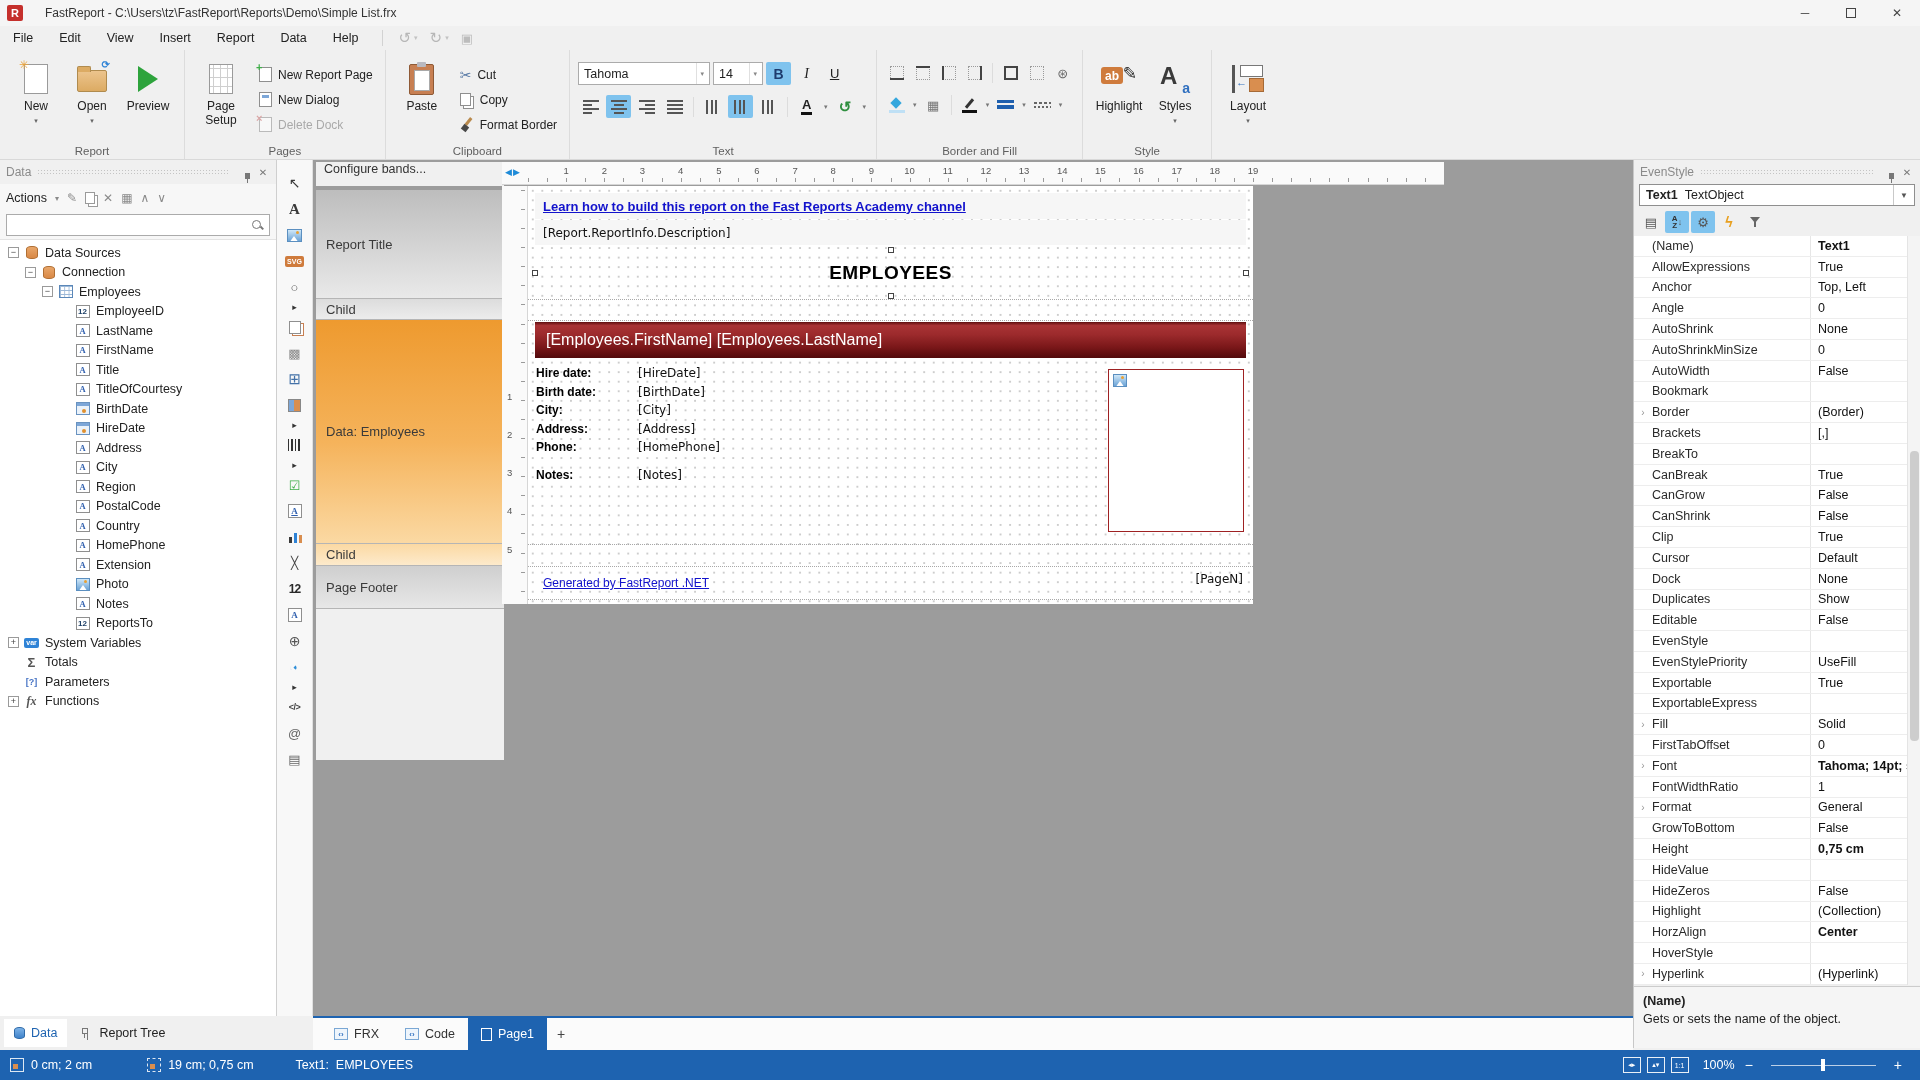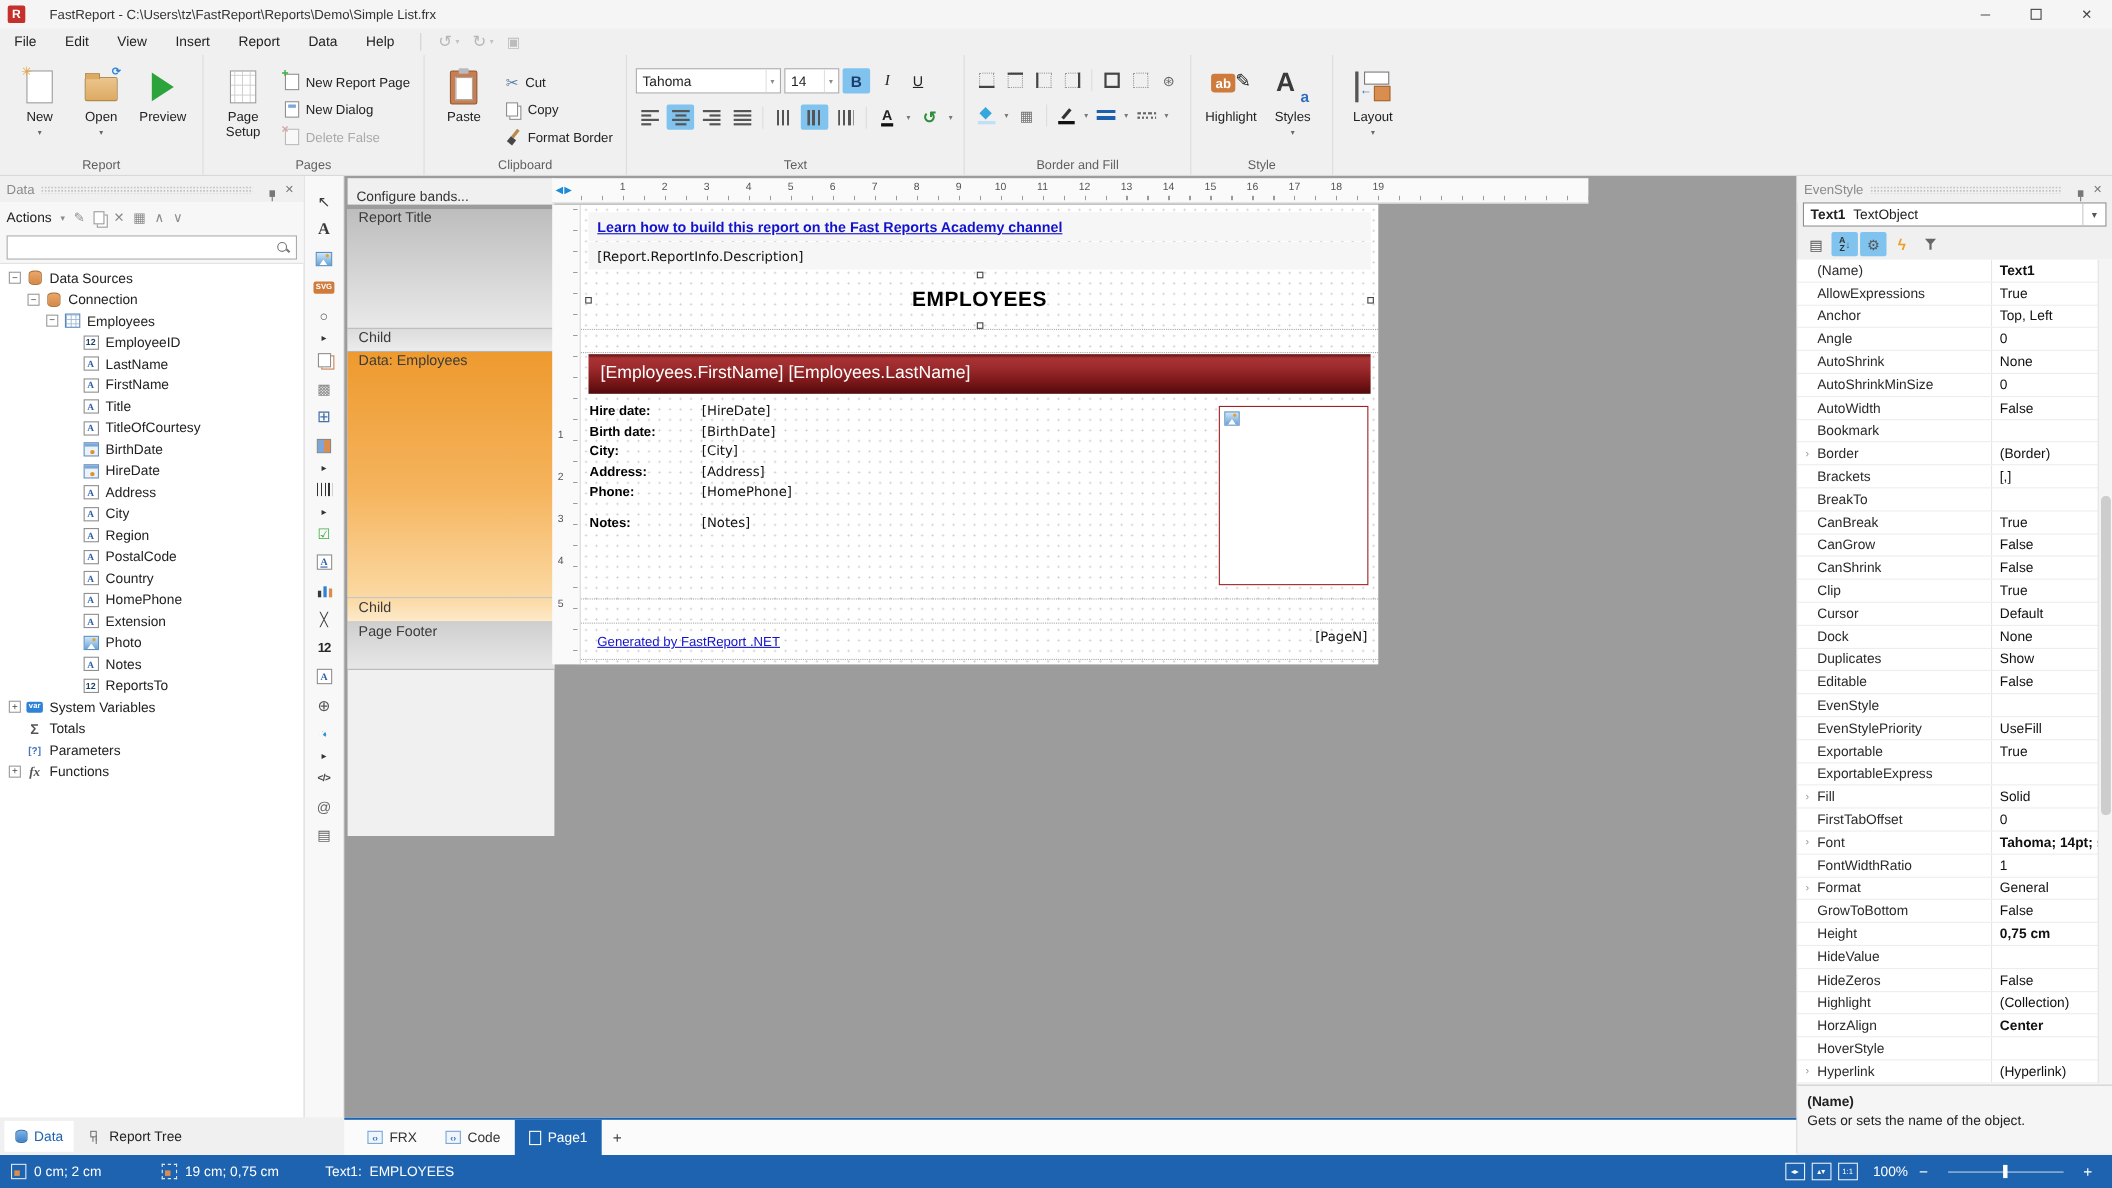--- a/index.html
+++ b/index.html
@@ -154,27 +154,27 @@
 .oti .boxA{width:14px;height:14px;border:1px solid #8f8f8f;background:#fff;color:#2f5fae;font-size:9px;font-weight:bold;display:flex;align-items:center;justify-content:center;font-family:"Liberation Serif",serif}
 .oti .boxA.u{text-decoration:underline}
 .oti .n12{font-weight:bold;font-size:12px;color:#2a2a2a;letter-spacing:-1px}
 .oti .htmlg{font-size:9px;font-weight:bold;color:#444;letter-spacing:-0.5px}
 .oti .gauge{color:#2f8fd8;font-size:14px;transform:rotate(40deg)}
 .oti .morearrow{color:#333;font-size:9px}
 .oti .mapg{color:#555;font-size:14px}
 
 
 .canvas{position:absolute;left:313px;top:160px;width:1320px;height:856px;background:#9c9c9c}
-.cfg-head{position:absolute;left:3px;top:2px;width:188px;height:24px;background:#f0f0f0;display:flex;align-items:flex-end;padding:0 8px;color:#333}
+.cfg-head{position:absolute;left:3px;top:2px;width:188px;height:24px;background:#f0f0f0;display:flex;align-items:flex-start;padding:0 8px;color:#333}
 .ruler-h{position:absolute;left:189px;top:2px;width:942px;height:23px;background:#fafafa;border-bottom:1px solid #d6d6d6}
 .ruler-ticks{position:absolute;left:26px;right:0;bottom:2px;height:4px;background:repeating-linear-gradient(90deg,#9a9a9a 0 1px,transparent 1px 19.08px)}
 .ruler-num{position:absolute;top:3px;transform:translateX(-50%);font-size:9.5px;color:#555}
 .splitter-arrows{position:absolute;left:3px;top:5px;color:#1e8bd8;font-size:9px;letter-spacing:1px}
 .band-col{position:absolute;left:3px;top:30px;width:188px;height:570px;background:#f0f0f0}
-.band{position:relative;border-bottom:1px solid #b5b5b5;display:flex;align-items:flex-start;padding:0 10px;color:#3a3a3a;font-size:13px}
+.band{position:relative;border-bottom:1px solid #b5b5b5;display:flex;align-items:center;padding:0 10px;color:#3a3a3a;font-size:13px}
 .band.gray{background:linear-gradient(180deg,#bdbdbd,#e9e9e9)}
 .band.gray-light{background:linear-gradient(180deg,#dcdcdc,#ececec)}
 .band.orange{background:linear-gradient(180deg,#ee9a2f 0%,#f5b35b 55%,#fbd9a3 100%)}
 .band.orange-light{background:linear-gradient(180deg,#fbd9a3,#fdeacb)}
 .band.gray-footer{background:linear-gradient(180deg,#cfcfcf,#e7e7e7)}
 .vruler{position:absolute;left:189px;top:26px;width:26px;height:418px;background:#fafafa;border-right:1px solid #d6d6d6}
 .vruler-ticks{position:absolute;top:4px;bottom:0;right:2px;width:4px;background:repeating-linear-gradient(180deg,#9a9a9a 0 1px,transparent 1px 19.08px)}
 .vruler-num{position:absolute;left:5px;transform:translateY(-50%);font-size:9.5px;color:#555}
 .page{position:absolute;left:215px;top:26px;width:725px;height:418px;background:#fff;background-image:radial-gradient(#cdcdcd 0.8px,transparent 1px);background-size:9.55px 9.55px}
 .band-sep{position:absolute;left:0;width:100%;border-top:1px dotted #a8a8a8}
@@ -319,21 +319,21 @@
         <div class="smallbtn">
           <span class="ic-spage splus"></span>
           <span>New Report Page</span>
         </div>
         <div class="smallbtn">
           <span class="ic-spage swin"></span>
           <span>New Dialog</span>
         </div>
         <div class="smallbtn disabled">
           <span class="ic-spage sdel"></span>
-          <span>Delete False</span>
+          <span>Delete Dock</span>
         </div>
       </div>
       <div class="rgroup-label">Pages</div>
     </div>
 
     <div class="rgroup">
       <div class="bigbtn">
         <div class="bb-ic">
             <span class="ic-clipboard"></span>
           </div>

